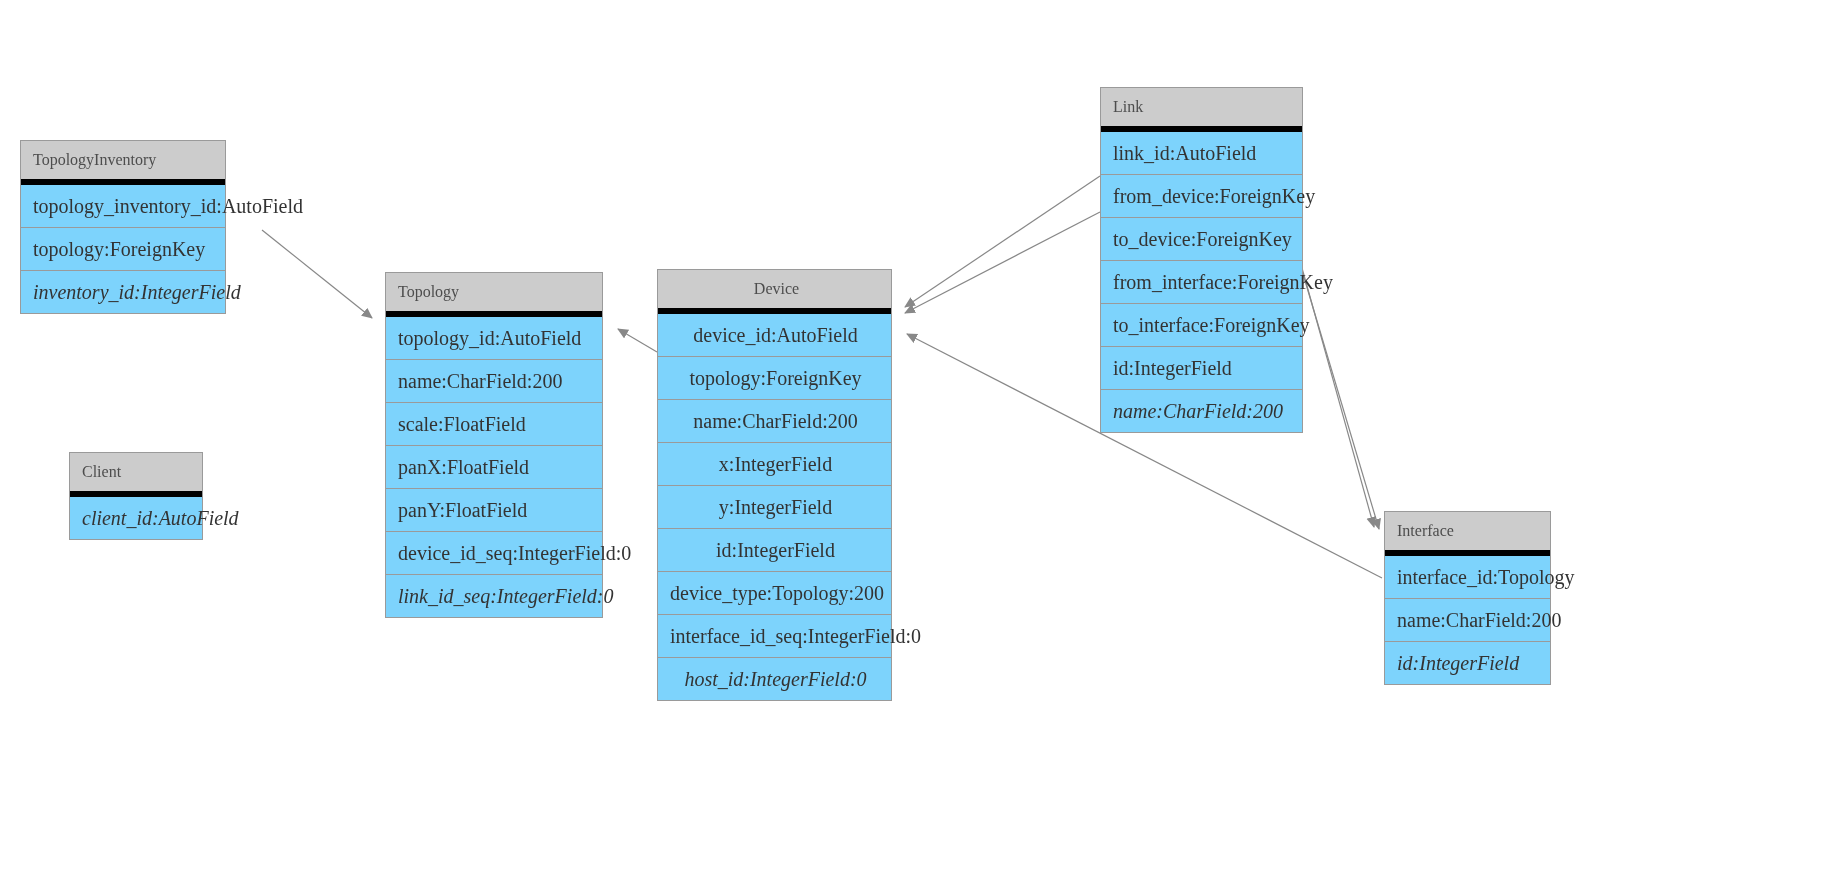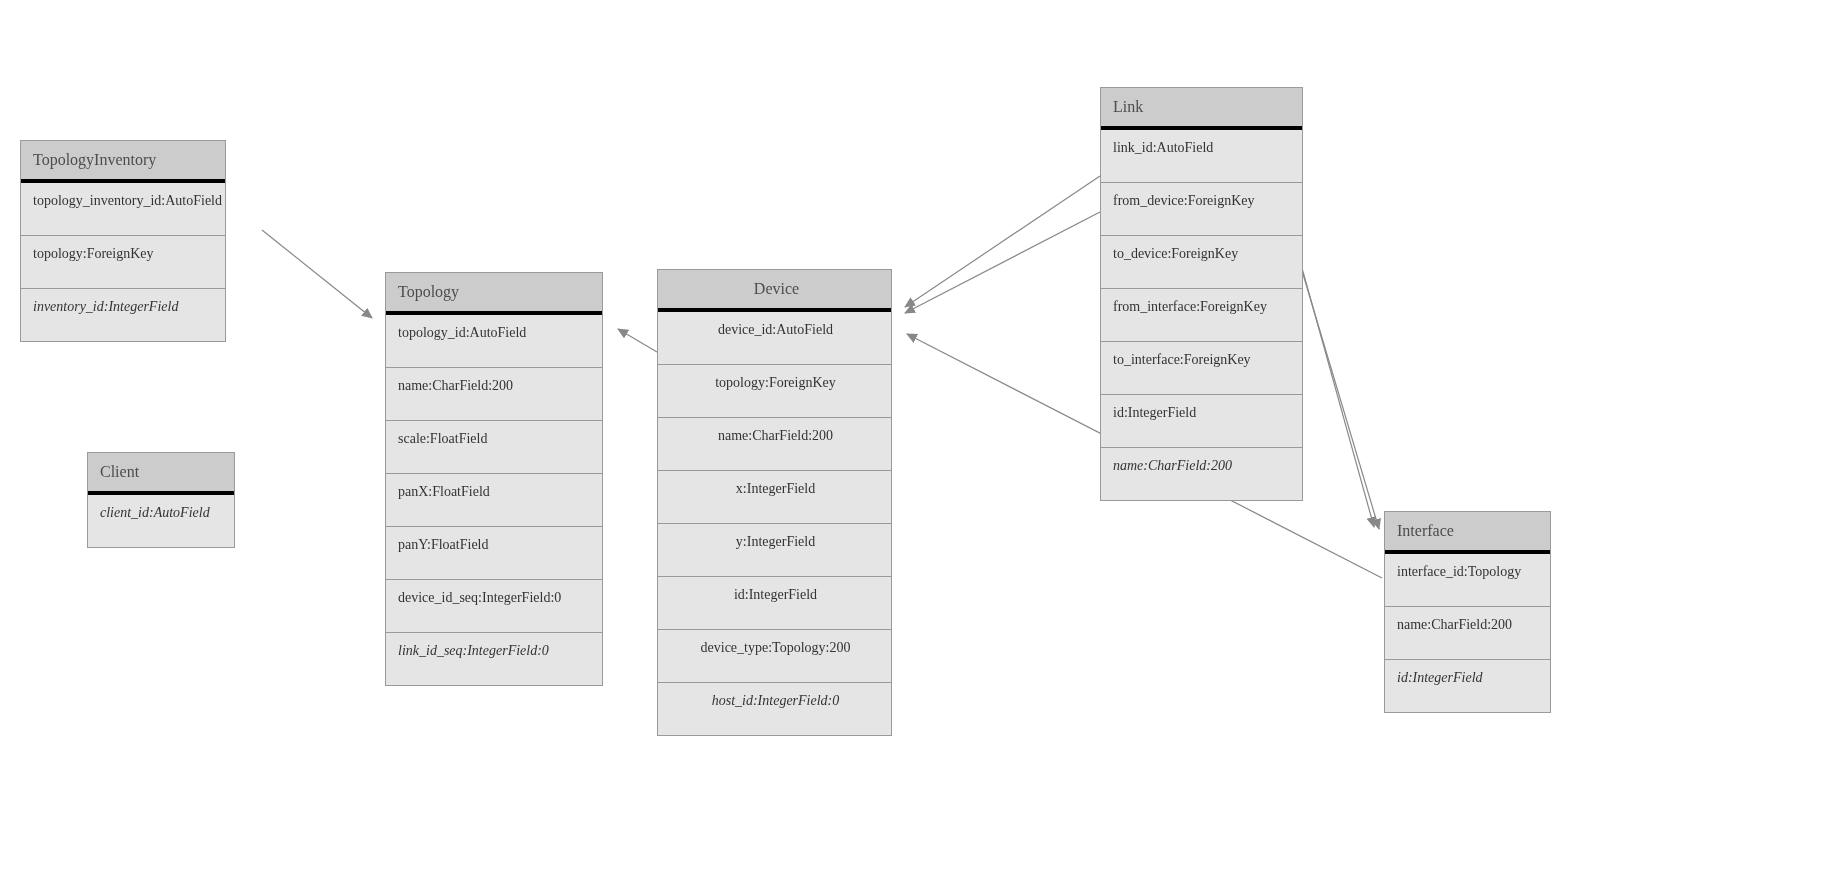--- a/index.html
+++ b/index.html
@@ -25,34 +25,34 @@
   }
   .entity {
     position: absolute;
     box-sizing: border-box;
     border: 1px solid #9a9a9a;
     background: #ffffff;
   }
   .entity-header {
     box-sizing: border-box;
     background: #cccccc;
-    border-bottom: 4px solid #000000;
+    border-bottom: 6px solid #000000;
     color: #4d4d4d;
     font-size: 16px;
     line-height: 1;
     padding: 11px 8px 11px 12px;
   }
   .entity-row {
     box-sizing: border-box;
     border-bottom: 1px solid #9a9a9a;
     color: #333333;
-    font-size: 14px;
+    font-size: 20px;
     line-height: 1;
-    padding: 11px 10px 27px 12px;
-    background: #e5e5e5;
+    padding: 11px 10px 11px 12px;
+    background: #7dd3fc;
   }
   .entity-row:last-child {
     border-bottom: none;
     font-style: italic;
   }
 </style>
 </head>
 <body>
 
 <div id="canvas">
@@ -110,24 +110,25 @@
 
   <div class="entity" style="left:657px; top:269px; width:235px;text-align:center;">
     <div class="entity-header">Device</div>
     <div class="entity-row">device_id:AutoField</div>
     <div class="entity-row">topology:ForeignKey</div>
     <div class="entity-row">name:CharField:200</div>
     <div class="entity-row">x:IntegerField</div>
     <div class="entity-row">y:IntegerField</div>
     <div class="entity-row">id:IntegerField</div>
     <div class="entity-row">device_type:Topology:200</div>
+    <div class="entity-row">interface_id_seq:IntegerField:0</div>
     <div class="entity-row">host_id:IntegerField:0</div>
   </div>
 
-  <div class="entity" style="left:87px; top:452px; width:148px;">
+  <div class="entity" style="left:69px; top:452px; width:134px;">
     <div class="entity-header">Client</div>
     <div class="entity-row">client_id:AutoField</div>
   </div>
 
   <div class="entity" style="left:1384px; top:487px; width:167px;margin-top:24px;">
     <div class="entity-header">Interface</div>
     <div class="entity-row">interface_id:Topology</div>
     <div class="entity-row">name:CharField:200</div>
     <div class="entity-row">id:IntegerField</div>
   </div>

